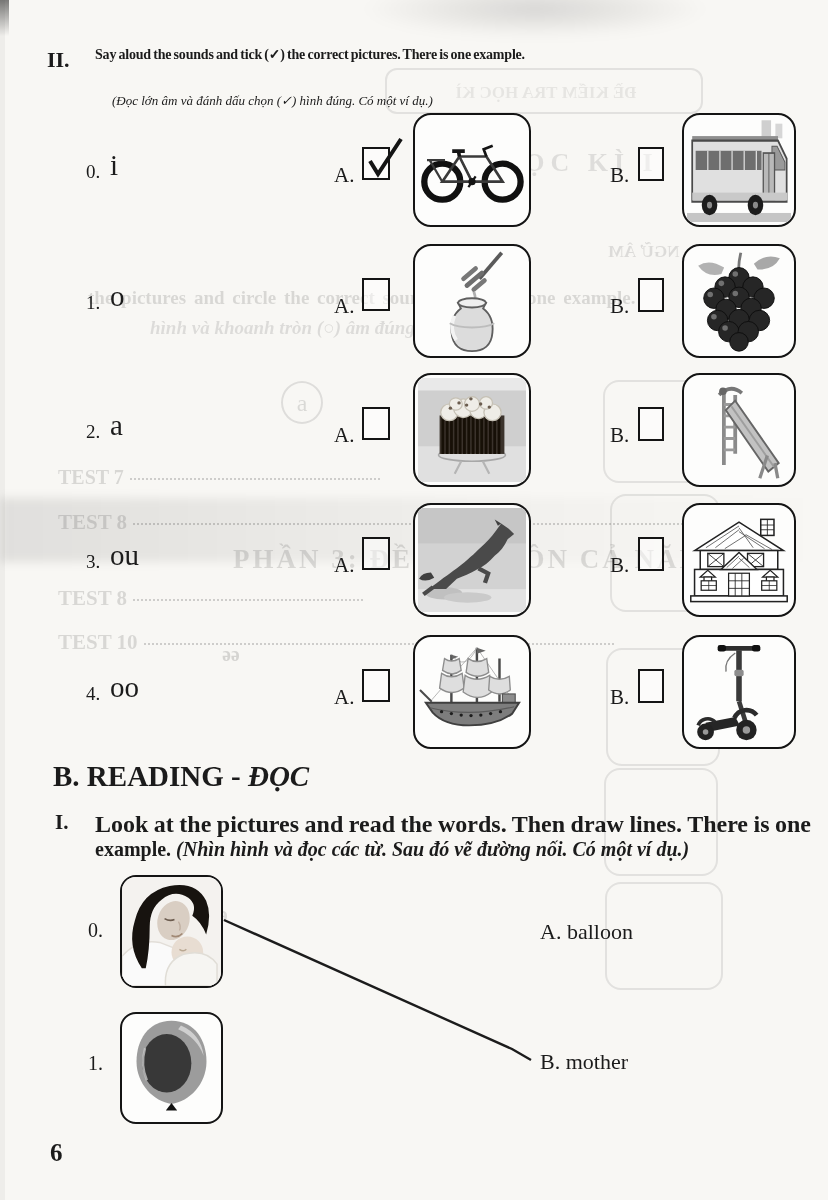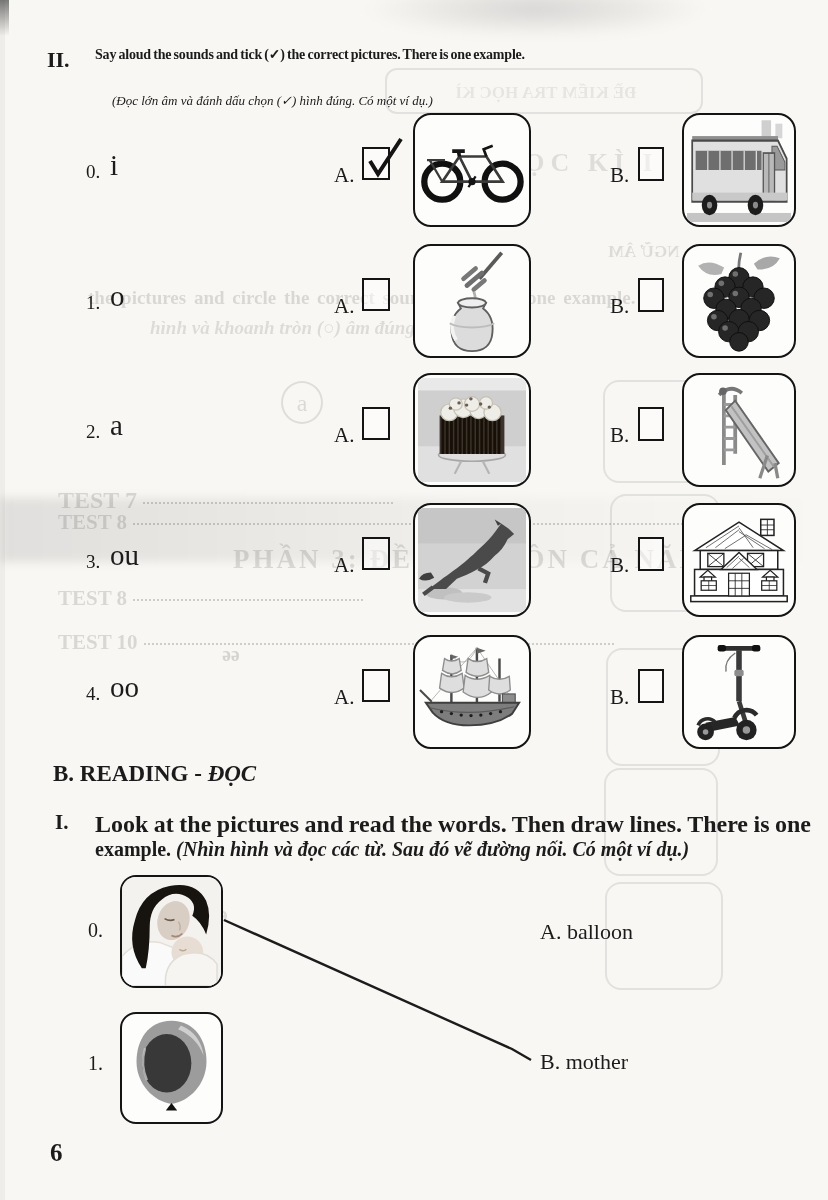--- a/index.html
+++ b/index.html
@@ -44,21 +44,21 @@
   .tick{position:absolute;left:-2px;top:-13px;width:42px;height:48px;overflow:visible;display:none;}
   .tick path{fill:none;stroke:#141414;stroke-width:4;}
   .cbox.checked .tick{display:block;}
   .picbox{position:absolute;top:0;height:114px;border:2.2px solid #141414;border-radius:18px;
     overflow:hidden;background:#fdfdfc;}
   .pa{left:413px;width:118px;} .pb{left:682px;width:114px;}
   .pic{position:absolute;inset:3px;}
   .pic svg{width:100%;height:100%;display:block;}
 
   
-  .rhdr{left:53px;top:762px;font-size:23px;font-weight:bold;}
+  .rhdr{left:53px;top:762px;font-size:29px;font-weight:bold;}
   .rhdr .accent{font-style:italic;}
   .rnum{left:55px;top:812px;font-size:21px;font-weight:bold;}
   .rline1{left:95px;top:812px;font-size:24px;font-weight:bold;word-spacing:-.5px;}
   .rline2{left:95px;top:839px;font-size:20px;font-weight:bold;}
   .rline2 .vi{font-style:italic;}
   .rpicbox{position:absolute;left:120px;width:103px;border:2.2px solid #141414;border-radius:16px;
     overflow:hidden;background:#fdfdfc;}
   .rpic0{top:875px;height:113px;} .rpic1{top:1012px;height:112px;}
   .ritemnum{position:absolute;left:88px;font-size:20px;}
   .word{position:absolute;left:540px;font-size:22px;}
@@ -77,21 +77,21 @@
   <div class="scan-band"></div>
 
   <div class="gbox" style="left:385px;top:68px;width:318px;height:46px;border-radius:12px;">
     <div class="abs gmirror" style="left:18px;top:14px;width:282px;font-size:17px;font-weight:bold;color:rgba(0,0,0,.07);text-align:center;">ĐỀ KIỂM TRA HỌC KÌ</div>
   </div>
   <div class="abs ghost" style="left:498px;top:150px;font-size:26px;letter-spacing:6px;color:rgba(0,0,0,.10);">HỌC KÌ I</div>
   <div class="abs ghost gmirror" style="left:608px;top:243px;font-size:17px;color:rgba(0,0,0,.11);">PHONICS - NGỮ ÂM</div>
   <div class="abs ghost" style="left:88px;top:288px;font-size:19px;word-spacing:3px;color:rgba(0,0,0,.13);">the pictures and circle the correct sounds. There is one example.</div>
   <div class="abs ghost" style="left:150px;top:318px;font-size:19px;font-style:italic;color:rgba(0,0,0,.11);">hình và khoanh tròn (○) âm đúng. Có một ví dụ.</div>
   <div class="abs gcircle" style="left:281px;top:381px;"><span>a</span></div>
-  <div class="abs ghost" style="left:58px;top:467px;font-size:24px;margin-top:21px;"><span>TEST 7</span><span class="gleader" style="width:250px;"></span></div>
+  <div class="abs ghost" style="left:58px;top:467px;font-size:20px;"><span>TEST 7</span><span class="gleader" style="width:250px;"></span></div>
   <div class="abs ghost" style="left:58px;top:512px;font-size:21px;"><span>TEST 8</span><span class="gleader" style="width:630px;"></span></div>
   <div class="abs ghost" style="left:233px;top:546px;font-size:27px;letter-spacing:3px;color:rgba(0,0,0,.12);">PHẦN 3: ĐỀ TỔNG ÔN CẢ NĂM</div>
   <div class="abs ghost" style="left:58px;top:588px;font-size:21px;"><span>TEST 8</span><span class="gleader" style="width:230px;"></span></div>
   <div class="abs ghost" style="left:58px;top:632px;font-size:21px;"><span>TEST 10</span><span class="gleader" style="width:470px;"></span></div>
   <div class="abs ghost gflip" style="left:222px;top:648px;font-size:20px;color:rgba(0,0,0,.14);">ee</div>
   <div class="abs ghost gflip" style="left:416px;top:644px;font-size:20px;color:rgba(0,0,0,.14);">ea</div>
   <div class="abs ghost gflip" style="left:210px;top:908px;font-size:20px;color:rgba(0,0,0,.11);">ee</div>
   <div class="gbox" style="left:603px;top:380px;width:117px;height:103px;"></div>
   <div class="gbox" style="left:610px;top:494px;width:110px;height:118px;"></div>
   <div class="gbox" style="left:606px;top:648px;width:114px;height:118px;"></div>

